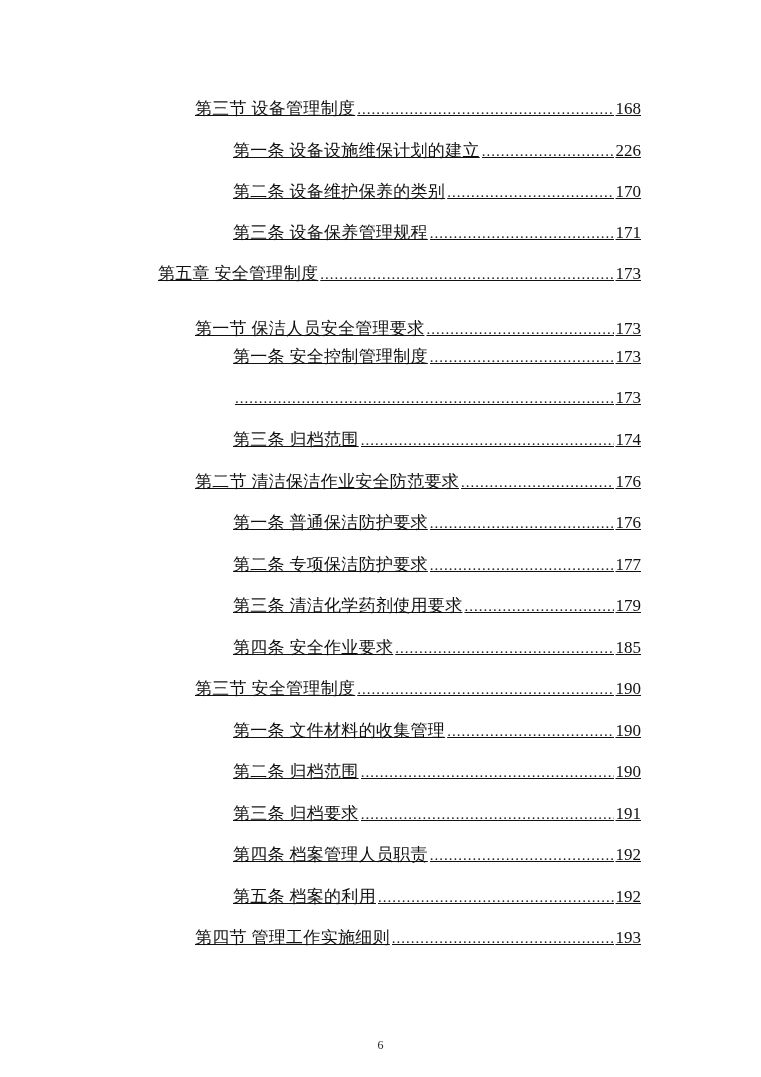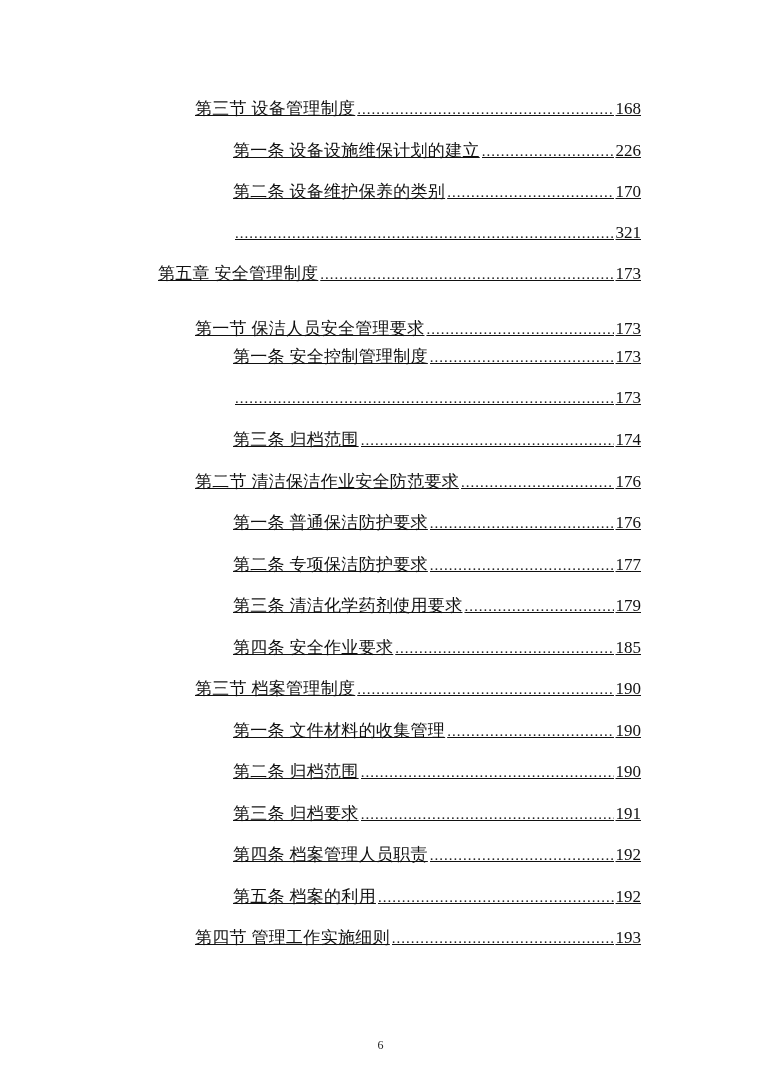--- a/index.html
+++ b/index.html
@@ -32,22 +32,23 @@
       <span class="title">第一条 设备设施维保计划的建立</span>
       <span class="dots"></span>
       <span class="page">226</span>
     </div>
   <div class="toc-row lvl-2" style="top:181px">
       <span class="title">第二条 设备维护保养的类别</span>
       <span class="dots"></span>
       <span class="page">170</span>
     </div>
   <div class="toc-row lvl-2" style="top:222px">
+      <span class="title">第三条 设备保养管理规程</span>
       <span class="dots"></span>
-      <span class="page">321</span>
+      <span class="page">171</span>
     </div>
   <div class="toc-row lvl-0" style="top:263px">
       <span class="title">第五章 安全管理制度</span>
       <span class="dots"></span>
       <span class="page">173</span>
     </div>
   <div class="toc-row lvl-1" style="top:318px">
       <span class="title">第一节 保洁人员安全管理要求</span>
       <span class="dots"></span>
       <span class="page">173</span>
@@ -85,21 +86,21 @@
       <span class="title">第三条 清洁化学药剂使用要求</span>
       <span class="dots"></span>
       <span class="page">179</span>
     </div>
   <div class="toc-row lvl-2" style="top:637px">
       <span class="title">第四条 安全作业要求</span>
       <span class="dots"></span>
       <span class="page">185</span>
     </div>
   <div class="toc-row lvl-1" style="top:678px">
-      <span class="title">第三节 档案管理制度</span>
+      <span class="title">第三节 安全管理制度</span>
       <span class="dots"></span>
       <span class="page">190</span>
     </div>
   <div class="toc-row lvl-2" style="top:720px">
       <span class="title">第一条 文件材料的收集管理</span>
       <span class="dots"></span>
       <span class="page">190</span>
     </div>
   <div class="toc-row lvl-2" style="top:761px">
       <span class="title">第二条 归档范围</span>

